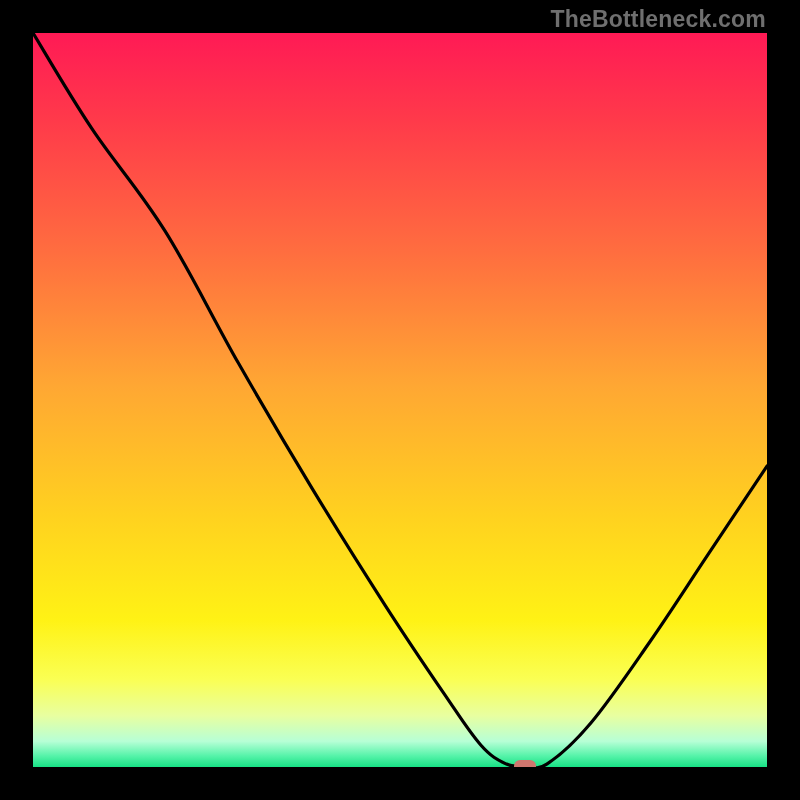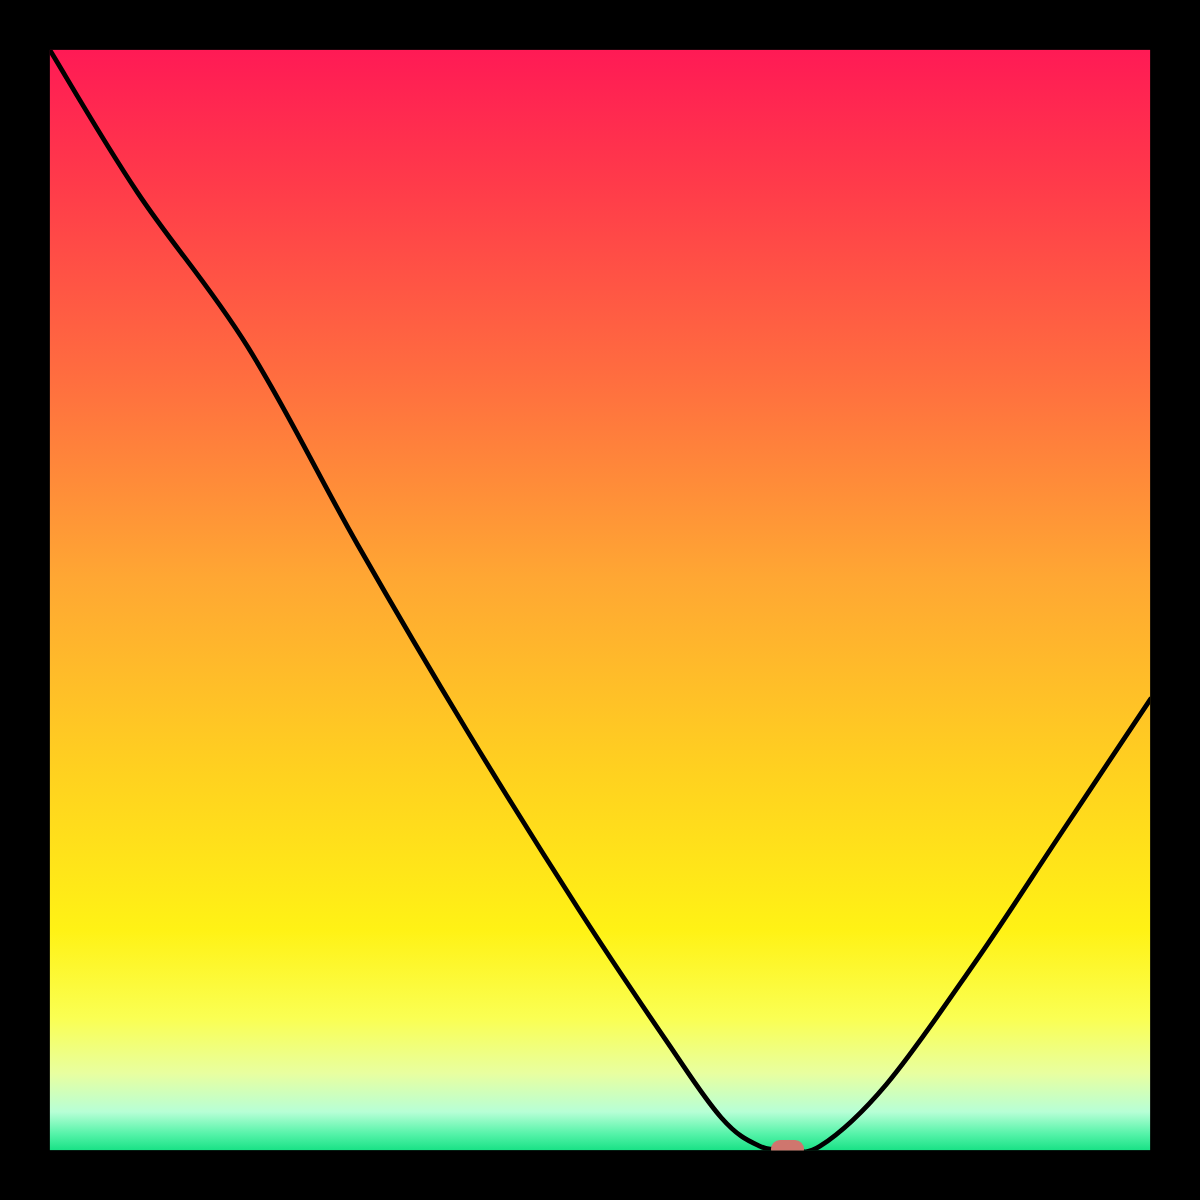--- a/index.html
+++ b/index.html
@@ -48,20 +48,21 @@
     height: 12px;
     border-radius: 6px;
     background: #cf766e;
     transform: translate(-50%, -50%);
   }
 </style>
 </head>
 <body>
 
 <div class="frame">
+  <div class="watermark">TheBottleneck.com</div>
 
   <div class="plot">
     <svg class="gradient" viewBox="0 0 734 734" preserveAspectRatio="none">
       <defs>
         <linearGradient id="bg" x1="0" y1="0" x2="0" y2="1">
             <stop offset="0%" stop-color="#ff1a55"></stop>
             <stop offset="12%" stop-color="#ff3a4a"></stop>
             <stop offset="30%" stop-color="#ff6e3f"></stop>
             <stop offset="48%" stop-color="#ffa733"></stop>
             <stop offset="66%" stop-color="#ffd21f"></stop>

